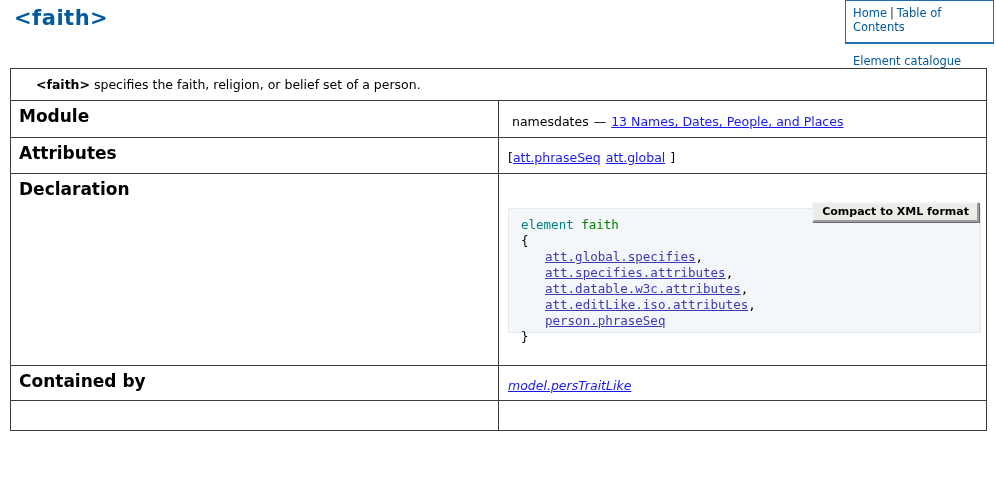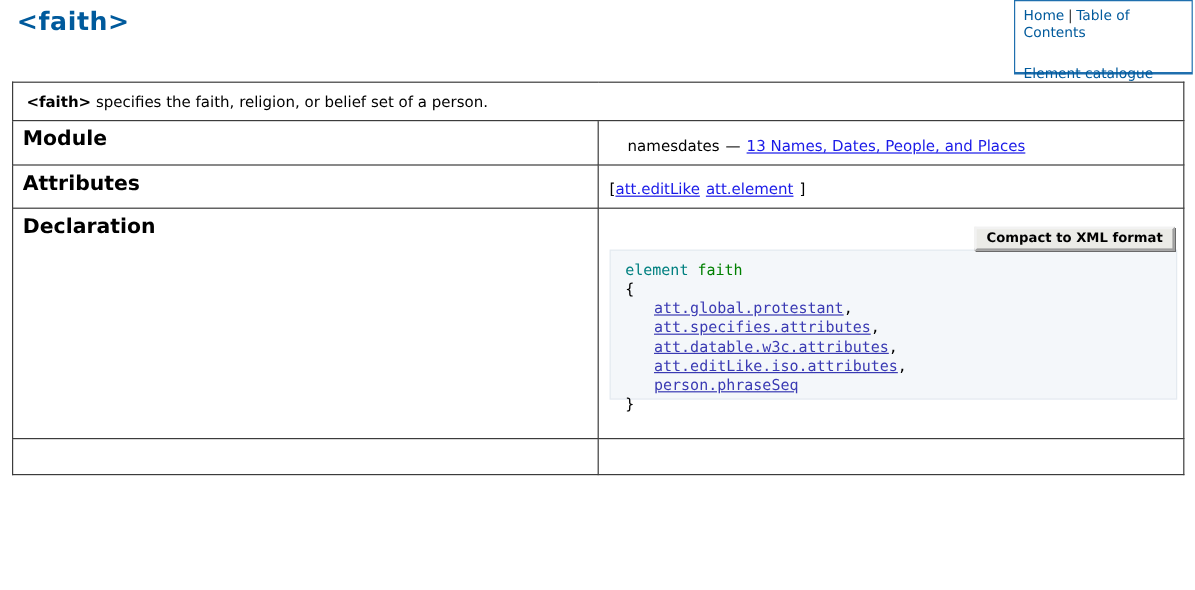--- a/index.html
+++ b/index.html
@@ -6,56 +6,56 @@
   html,body { width:996px; height:492px; overflow:hidden; background:#fff;
               font-family:"DejaVu Sans","Liberation Sans",sans-serif; }
 
   
   .page-title {
     position:absolute; left:14px; top:6px;
     font-size:21px; font-weight:bold; color:#005A9C;
     letter-spacing:0.5px;
   }
   .nav-box {
-    position:absolute; top:0; left:845px; width:149px; height:62px;
+    position:absolute; top:0; left:845px; width:149px; height:44px;
     border:1px solid #1f6fae; border-bottom:2px solid #1f6fae;
     padding:5px 7px; font-size:11.5px; line-height:14px; color:#005A9C;
     background:#fff;
   }
   .nav-box a { color:#005A9C; text-decoration:none; cursor:pointer; }
   .nav-sep { color:#333; margin:0 3px; }
   .nav-row2 { margin-top:20px; }
 
   
   table.ref {
     position:absolute; left:10px; top:68px; width:977px;
     border-collapse:collapse; table-layout:fixed;
   }
   table.ref td { border:1px solid #3c3c3c; vertical-align:top; }
   td.label-cell {
     width:163px; font-size:17px; font-weight:bold; color:#000;
     padding:5px 8px;
   }
   td.value-cell { font-size:12.5px; color:#000; }
 
-  .desc-cell { padding:8px 11px; height:31px; font-size:12.5px; }
+  .desc-cell { padding:8px 25px; height:31px; font-size:12.5px; }
   .desc-tag { font-weight:bold; }
 
-  .module-cell { padding:13px 24px 8px; height:36px; }
+  .module-cell { padding:13px 13px 8px; height:36px; }
   .attrs-cell  { padding:12px 9px 8px; height:36px; }
   .dash { margin:0 5px; }
 
   a.blue-link { color:#1a1ae8; text-decoration:underline; cursor:pointer; }
   .attr-link { margin-right:5px; }
   .bracket { color:#000; }
 
   
   .decl-cell { position:relative; padding:0; height:192px; }
   .compact-btn {
-    position:absolute; top:15px; right:7px;
+    position:absolute; top:28px; right:7px;
     font-family:"DejaVu Sans","Liberation Sans",sans-serif;
     font-size:11px; font-weight:bold; color:#000;
     background:#ebebe7; border:2px outset #f2f2f2;
     padding:1px 8px 2px; cursor:pointer;
     box-shadow:1px 1px 0 #6a6a6a;
   }
   .decl-box {
     margin:34px 5px 0 9px; height:125px;
     background:#f4f7fa; border:1px solid #e4eaf0;
     padding:8px 0 8px 12px;
@@ -113,53 +113,59 @@
   <tr>
     <td class="label-cell">Module</td>
     <td class="value-cell module-cell">
       <span>namesdates</span><span class="dash">—</span><a class="blue-link">13 Names, Dates, People, and Places</a>
     </td>
   </tr>
 
   <tr>
     <td class="label-cell">Attributes</td>
     <td class="value-cell attrs-cell">
-      <span class="bracket">[</span><a class="blue-link attr-link">att.editLike</a><a class="blue-link attr-link">att.element</a><span class="bracket">]</span>
+      <span class="bracket">[</span><a class="blue-link attr-link">att.phraseSeq</a><a class="blue-link attr-link">att.global</a><span class="bracket">]</span>
     </td>
   </tr>
 
   <tr>
     <td class="label-cell">Declaration</td>
     <td class="value-cell decl-cell">
       <button class="compact-btn">Compact to XML format</button>
       <div class="decl-box">
         <div class="code-line">
           <span class="kw">element</span>&nbsp;<span class="ename">faith</span>
         </div>
         <div class="code-line">{</div>
         <div class="code-line indent">
-          <a class="code-link">att.global.protestant</a><span>,</span>
+          <a class="code-link">att.global.specifies</a><span>,</span>
         </div>
         <div class="code-line indent">
           <a class="code-link">att.specifies.attributes</a><span>,</span>
         </div>
         <div class="code-line indent">
           <a class="code-link">att.datable.w3c.attributes</a><span>,</span>
         </div>
         <div class="code-line indent">
           <a class="code-link">att.editLike.iso.attributes</a><span>,</span>
         </div>
         <div class="code-line indent">
           <a class="code-link">person.phraseSeq</a>
         </div>
         <div class="code-line">}</div>
       </div>
     </td>
   </tr>
 
 
+  <tr>
+    <td class="label-cell">Contained by</td>
+    <td class="value-cell contained-cell">
+      <a class="model-link">model.persTraitLike</a>
+    </td>
+  </tr>
 
   <tr class="partial-row">
     <td class="label-cell"></td>
     <td class="value-cell"></td>
   </tr>
 </tbody>
   </table>
 
 </body></html>

